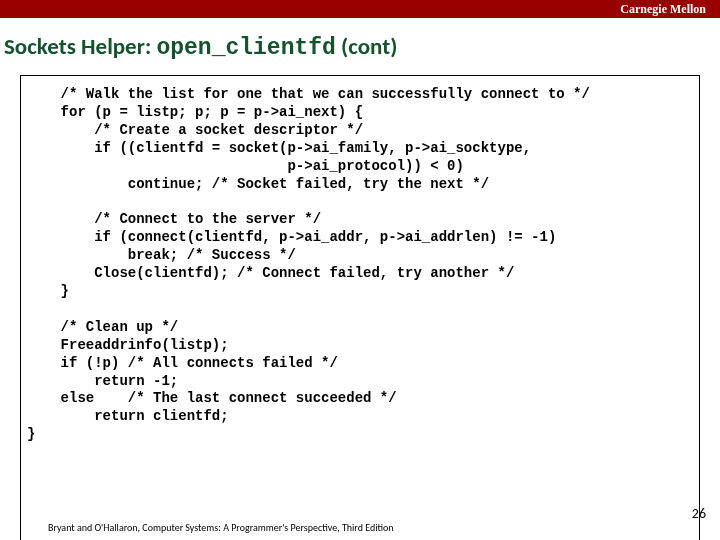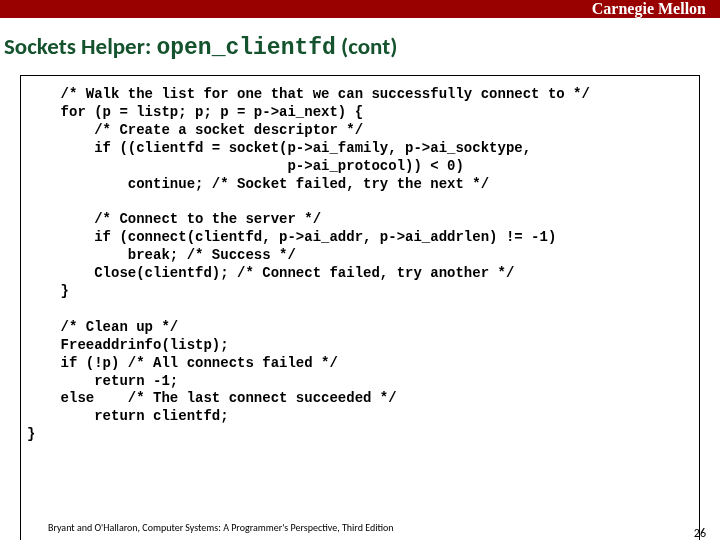--- a/index.html
+++ b/index.html
@@ -17,21 +17,21 @@
     width: 100%;
     position: relative;
   }
   .top-bar-text {
     position: absolute;
     right: 14px;
     top: 0;
     color: #fff;
     font-family: Georgia, 'Times New Roman', serif;
     font-weight: bold;
-    font-size: 16px;
+    font-size: 12px;
     line-height: 18px;
   }
   .title {
     margin: 14px 0 14px 4px;
     font-family: Calibri, Arial, sans-serif;
     font-weight: 900;
     font-size: 23px;
     color: #14532d;
   }
   .title .mono {
@@ -68,24 +68,24 @@
     position: absolute;
     bottom: 6px;
     left: 10px;
     font-family: Calibri, Arial, sans-serif;
     font-size: 10px;
     color: #000;
     padding-left: 38px;
   }
   .page-num {
     position: absolute;
-    bottom: 0;
+    bottom: 18px;
     right: 14px;
     font-family: Calibri, Arial, sans-serif;
-    font-size: 12px;
+    font-size: 14px;
     color: #000;
   }
 </style>
 </head>
 <body>
 
 <div class="top-bar">
   <span class="top-bar-text">Carnegie Mellon</span>
 </div>
 

